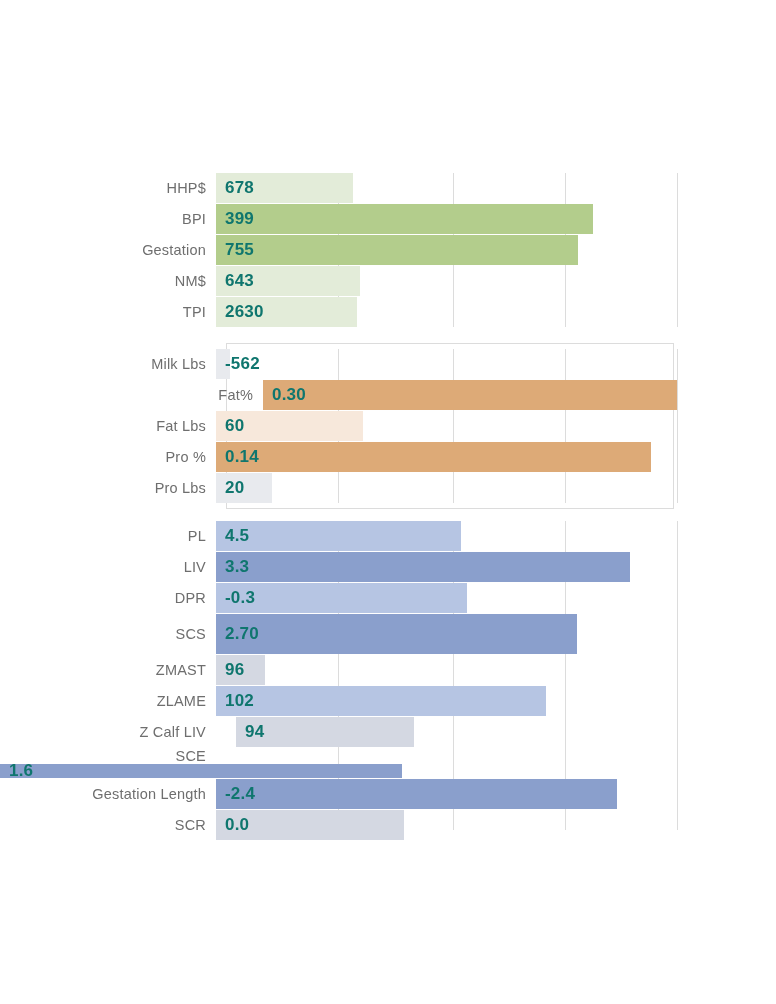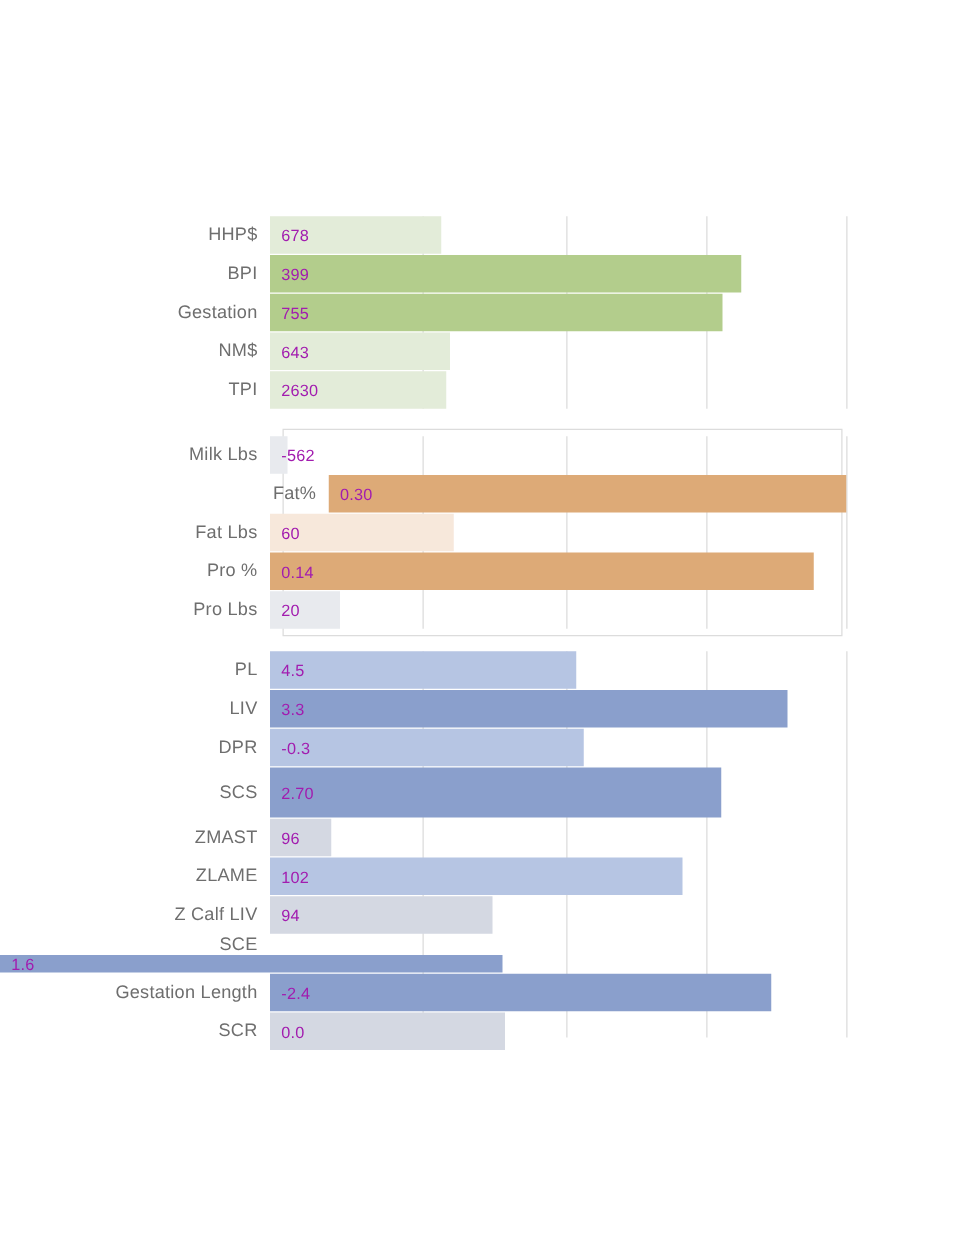--- a/index.html
+++ b/index.html
@@ -66,23 +66,23 @@
     border-radius: 0;
   }
 
   .bar-value {
     position: absolute;
     left: 9px;
     top: 0;
     bottom: 0;
     display: flex;
     align-items: center;
-    font-weight: normal;
-    font-size: 13px;
-    color: #a21caf;
+    font-weight: bold;
+    font-size: 17px;
+    color: #0f766e;
     letter-spacing: 0.2px;
     white-space: nowrap;
   }
 
   .gridlines {
     position: absolute;
     left: 0; top: 0; right: 0; bottom: 0;
     pointer-events: none;
   }
   .gridline {
@@ -233,21 +233,21 @@
           <div class="bar-value">96</div>
         </div>
       </div>
       <div class="row" style="height: 30px; margin-bottom: 1px;">
         <div class="row-label">ZLAME</div>
         <div class="row-plot">
           <div class="bar" style="background: rgb(182, 197, 227); width: 330px;"></div>
           <div class="bar-value">102</div>
         </div>
       </div>
-      <div class="row" style="height: 30px; margin-bottom: 1px;">
+      <div class="row" style="height: 30px; margin-bottom: 1px; gap: 20px;">
         <div class="row-label">Z Calf LIV</div>
         <div class="row-plot">
           <div class="bar" style="background: rgb(212, 216, 226); width: 178px;"></div>
           <div class="bar-value">94</div>
         </div>
       </div>
       <div class="row" style="height: 30px; margin-bottom: 1px; flex-direction: column;">
         <div class="row-label">SCE</div>
         <div class="row-plot">
           <div class="bar" style="background: rgb(138, 159, 204); width: 402px;"></div>

